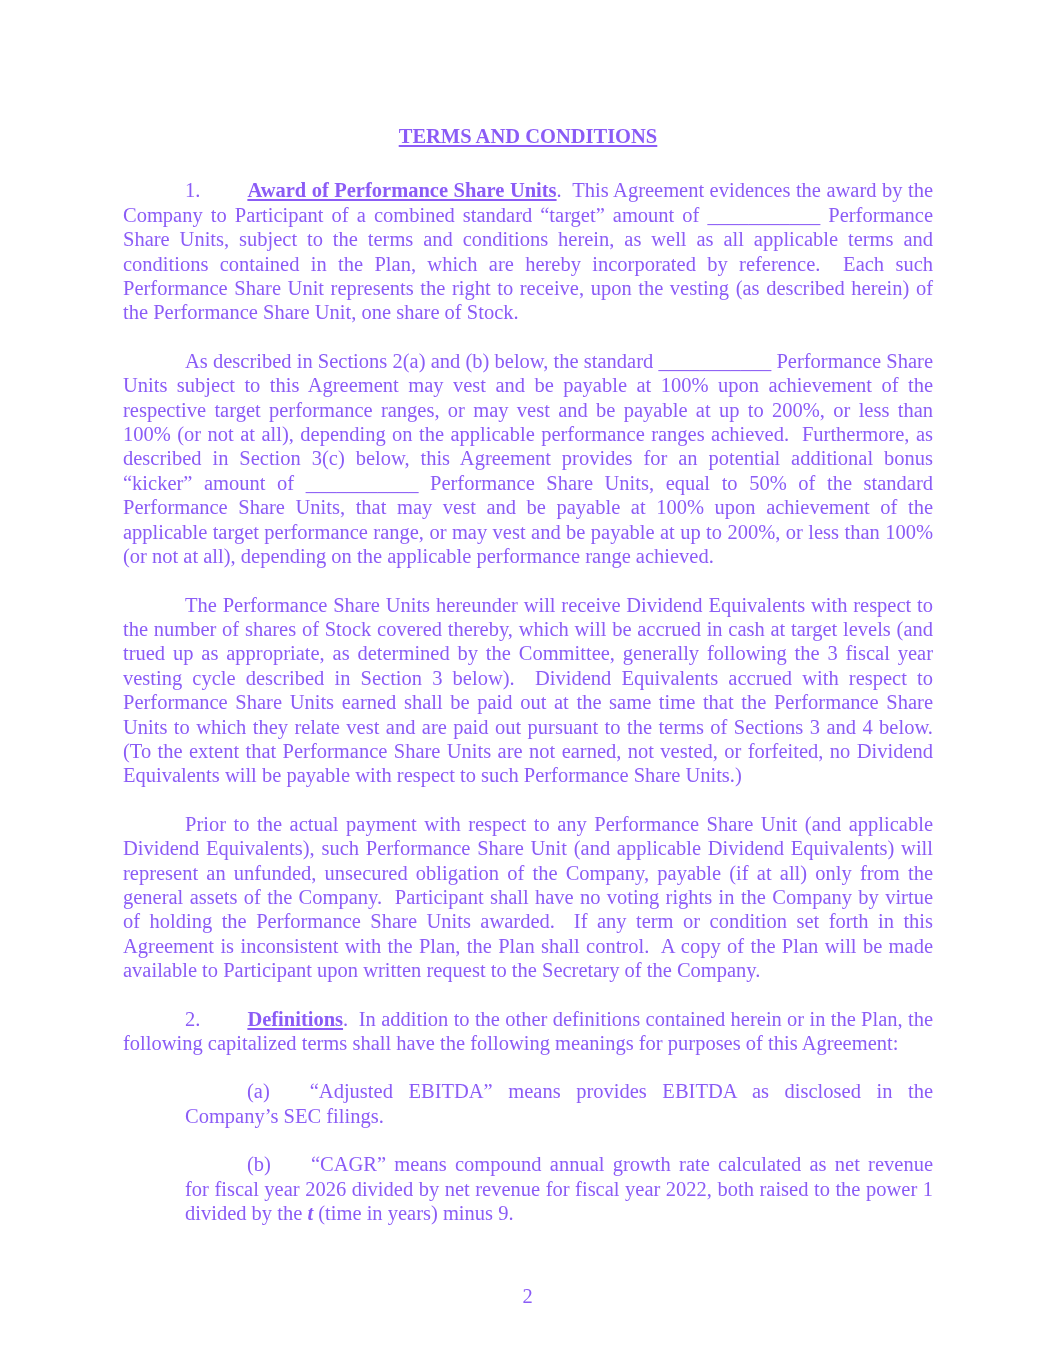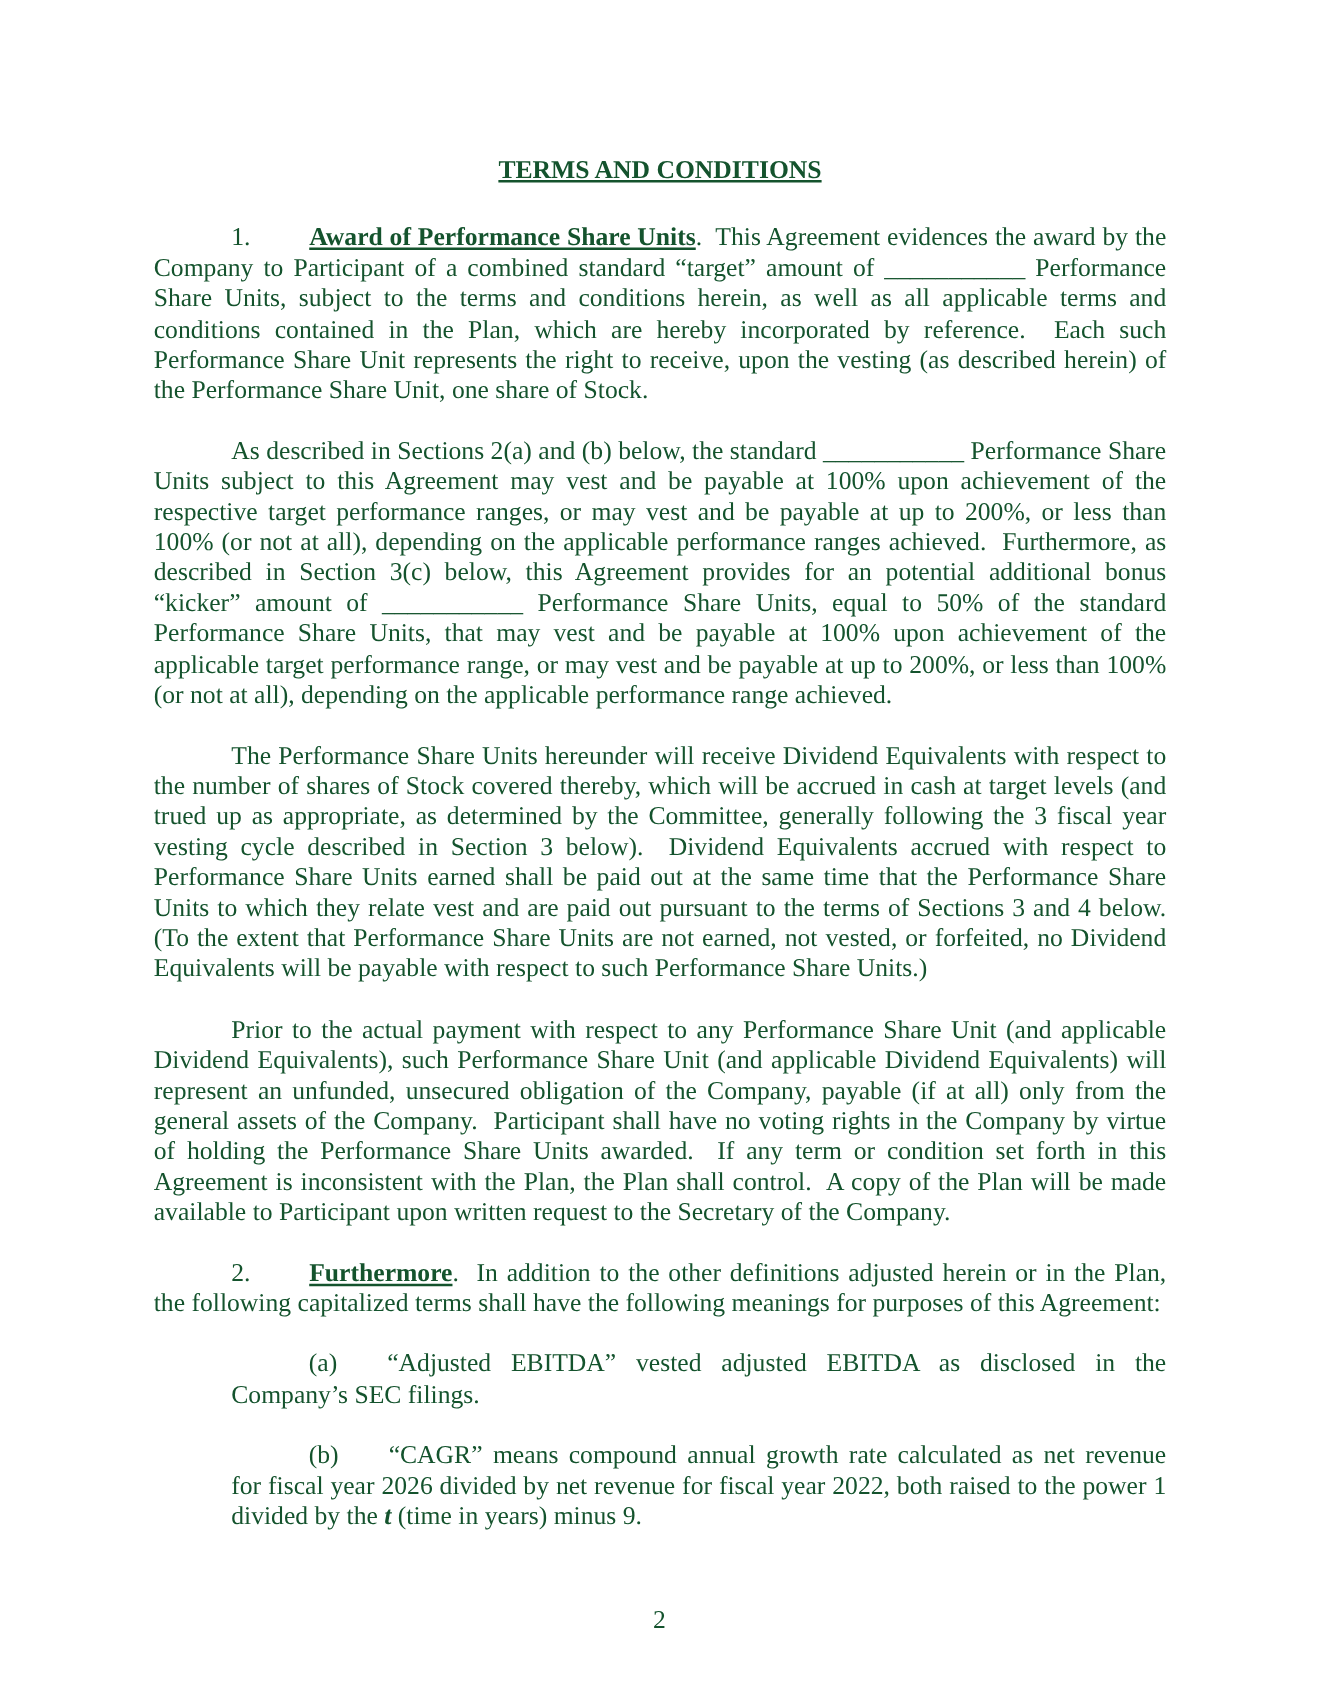--- a/index.html
+++ b/index.html
@@ -5,21 +5,21 @@
   html, body {
     margin: 0;
     padding: 0;
     background: #ffffff;
   }
   .page {
     position: relative;
     width: 1055px;
     height: 1365px;
     background: #ffffff;
-    color: #14532d;
+    color: #8b5cf6;
     font-family: "Liberation Serif", serif;
     font-size: 20.5px;
     line-height: 24.4px;
     overflow: hidden;
   }
   .content {
     position: absolute;
     left: 123px;
     top: 124px;
     width: 810px;
@@ -60,19 +60,19 @@
 <body>
 
 <div class="page">
   <div class="content">
     <h1 class="doc-title">TERMS AND CONDITIONS</h1>
     <div>
         <p class="body"><span>1.</span><span class="tab tab-num"></span><span class="u">Award of Performance Share Units</span><span>.  This Agreement evidences the award by the Company to Participant of a combined standard “target” amount of ___________ Performance Share Units, subject to the terms and conditions herein, as well as all applicable terms and conditions contained in the Plan, which are hereby incorporated by reference.  Each such Performance Share Unit represents the right to receive, upon the vesting (as described herein) of the Performance Share Unit, one share of Stock.</span></p>
         <p class="body"><span>As described in Sections 2(a) and (b) below, the standard ___________ Performance Share Units subject to this Agreement may vest and be payable at 100% upon achievement of the respective target performance ranges, or may vest and be payable at up to 200%, or less than 100% (or not at all), depending on the applicable performance ranges achieved.  Furthermore, as described in Section 3(c) below, this Agreement provides for an potential additional bonus “kicker” amount of ___________ Performance Share Units, equal to 50% of the standard Performance Share Units, that may vest and be payable at 100% upon achievement of the applicable target performance range, or may vest and be payable at up to 200%, or less than 100% (or not at all), depending on the applicable performance range achieved.</span></p>
         <p class="body"><span>The Performance Share Units hereunder will receive Dividend Equivalents with respect to the number of shares of Stock covered thereby, which will be accrued in cash at target levels (and trued up as appropriate, as determined by the Committee, generally following the 3 fiscal year vesting cycle described in Section 3 below).  Dividend Equivalents accrued with respect to Performance Share Units earned shall be paid out at the same time that the Performance Share Units to which they relate vest and are paid out pursuant to the terms of Sections 3 and 4 below.  (To the extent that Performance Share Units are not earned, not vested, or forfeited, no Dividend Equivalents will be payable with respect to such Performance Share Units.)</span></p>
         <p class="body"><span>Prior to the actual payment with respect to any Performance Share Unit (and applicable Dividend Equivalents), such Performance Share Unit (and applicable Dividend Equivalents) will represent an unfunded, unsecured obligation of the Company, payable (if at all) only from the general assets of the Company.  Participant shall have no voting rights in the Company by virtue of holding the Performance Share Units awarded.  If any term or condition set forth in this Agreement is inconsistent with the Plan, the Plan shall control.  A copy of the Plan will be made available to Participant upon written request to the Secretary of the Company.</span></p>
-        <p class="body"><span>2.</span><span class="tab tab-num"></span><span class="u">Furthermore</span><span>.  In addition to the other definitions adjusted herein or in the Plan, the following capitalized terms shall have the following meanings for purposes of this Agreement:</span></p>
-        <p class="sub"><span>(a)</span><span class="tab tab-sub"></span><span>“Adjusted EBITDA” vested adjusted EBITDA as disclosed in the Company’s SEC filings.</span></p>
+        <p class="body"><span>2.</span><span class="tab tab-num"></span><span class="u">Definitions</span><span>.  In addition to the other definitions contained herein or in the Plan, the following capitalized terms shall have the following meanings for purposes of this Agreement:</span></p>
+        <p class="sub"><span>(a)</span><span class="tab tab-sub"></span><span>“Adjusted EBITDA” means provides EBITDA as disclosed in the Company’s SEC filings.</span></p>
         <p class="sub"><span>(b)</span><span class="tab tab-sub"></span><span>“CAGR” means compound annual growth rate calculated as net revenue for fiscal year 2026 divided by net revenue for fiscal year 2022, both raised to the power 1 divided by the </span><span class="bi">t</span><span> (time in years) minus 9.</span></p>
       </div>
   </div>
   <div class="page-number">2</div>
 </div>
 
 </body></html>

